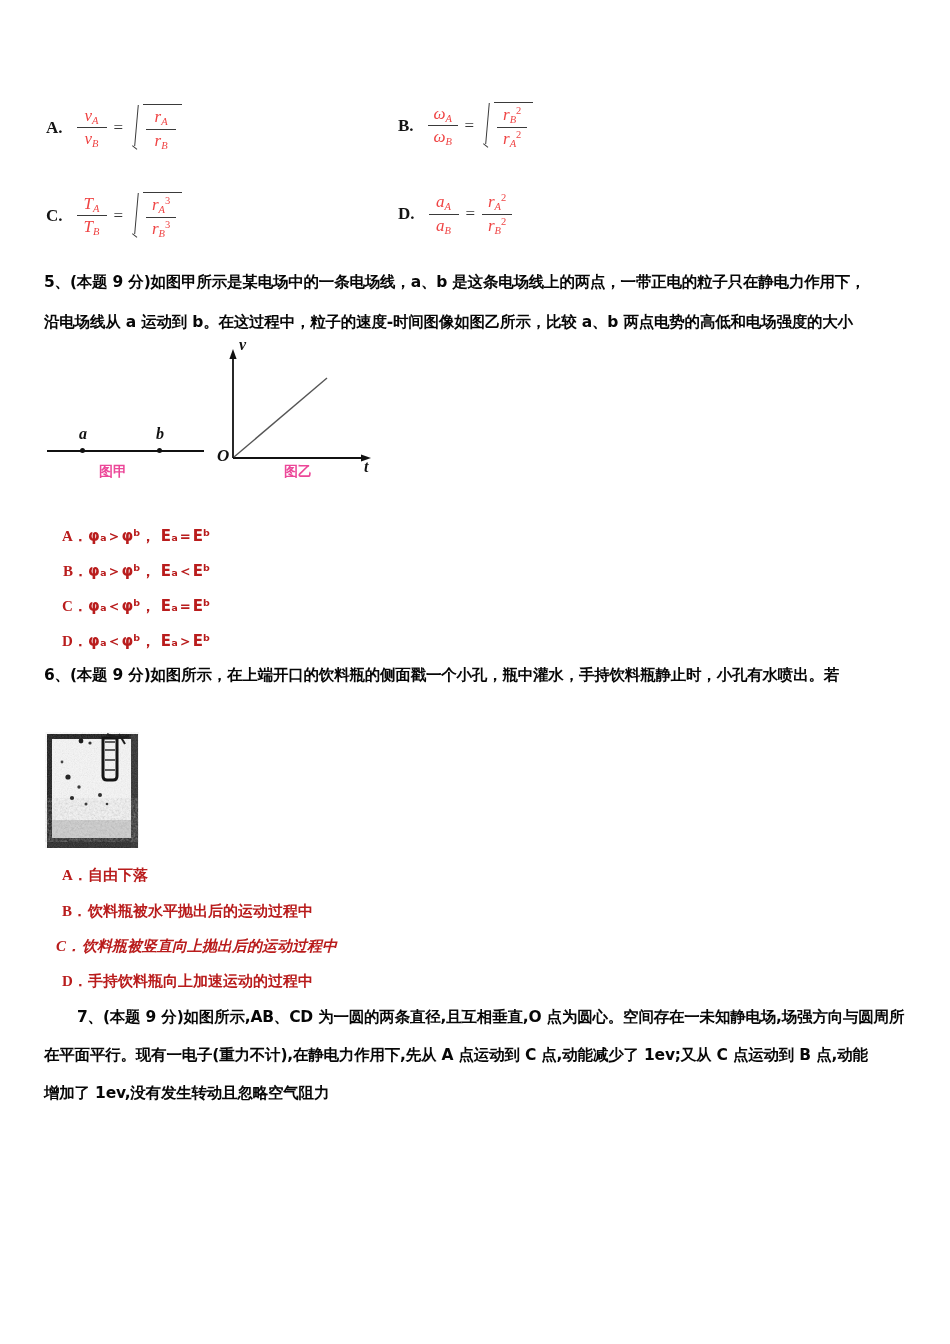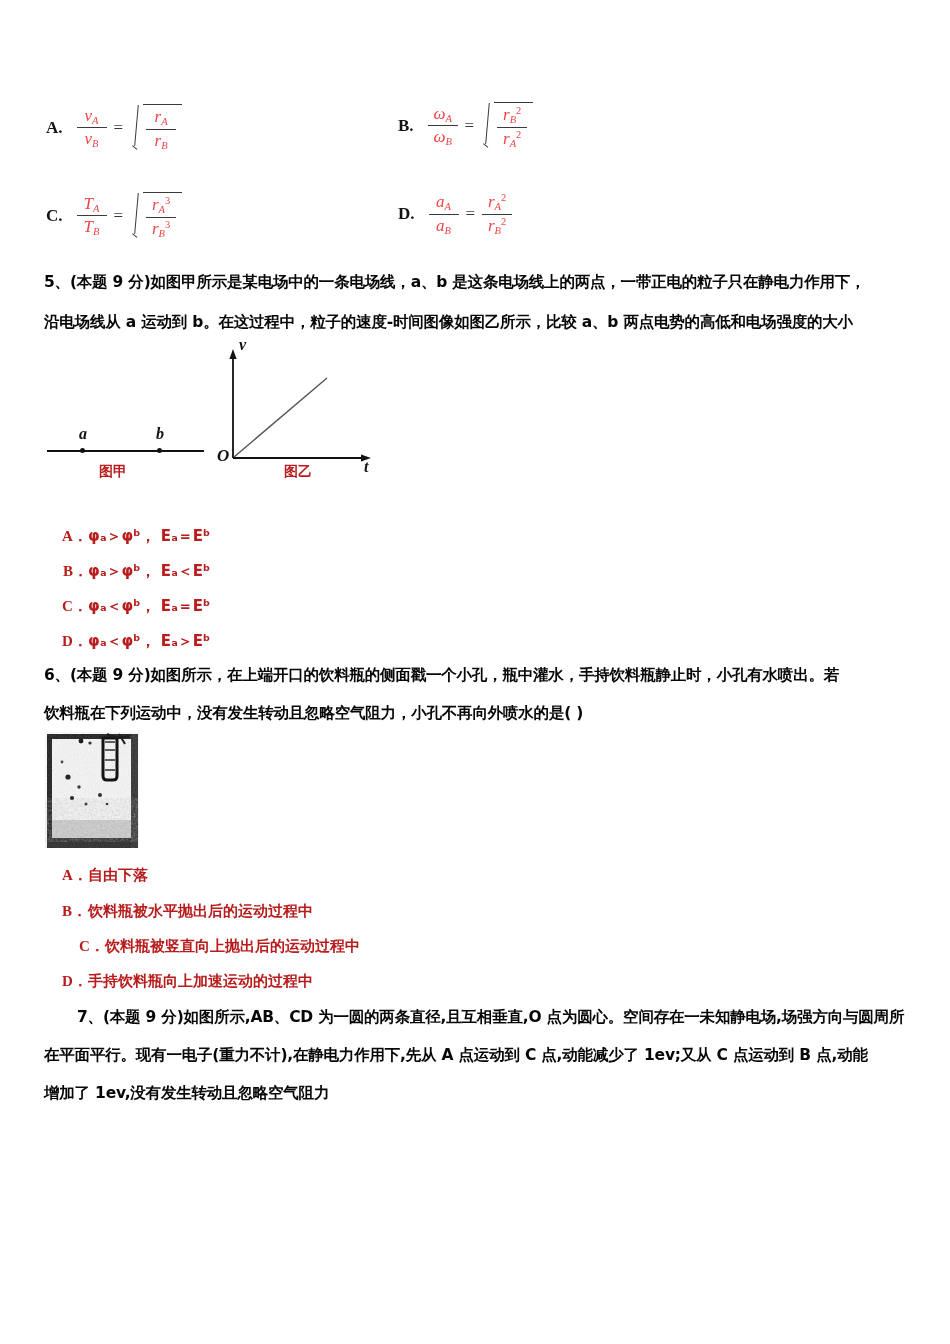--- a/index.html
+++ b/index.html
@@ -142,21 +142,21 @@
     position: absolute;
     width: 5px; height: 5px;
     background: #111;
     border-radius: 50%;
   }
   .fig-label {
     position: absolute;
     font-family: "DejaVu Sans", "Liberation Sans", sans-serif;
     font-size: 14px;
     font-weight: 600;
-    color: #b91c1c;
+    color: #ec4899;
     white-space: nowrap;
   }
   .pt-label {
     position: absolute;
     font-family: "Liberation Serif", serif;
     font-style: italic;
     font-weight: 700;
     font-size: 16px;
     color: #111;
   }
@@ -287,21 +287,20 @@
     <span class="lbl">B．</span><span>φₐ＞φᵇ， Eₐ＜Eᵇ</span>
   </div>
   <div class="opt" style="left:62px; top:597px;">
     <span class="lbl">C．</span><span>φₐ＜φᵇ， Eₐ＝Eᵇ</span>
   </div>
   <div class="opt" style="left:62px; top:632px;">
     <span class="lbl">D．</span><span>φₐ＜φᵇ， Eₐ＞Eᵇ</span>
   </div>
 
   <div class="qtext" style="left:44px; top:665px;">6、(本题 9 分)如图所示，在上端开口的饮料瓶的侧面戳一个小孔，瓶中灌水，手持饮料瓶静止时，小孔有水喷出。若</div>
-  <div class="qtext" style="left:44px; top:703px;">饮料瓶在下列运动中，没有发生转动且忽略空气阻力，小孔不再向外喷水的是(    )</div>
 
   <div class="photo" style="left:45px; top:732px; width:95px; height:118px;">
     <svg width="95" height="118" viewBox="0 0 95 118">
       <defs>
         <filter id="grain">
           <feTurbulence type="fractalNoise" baseFrequency="0.85" numOctaves="3" seed="7" result="n"></feTurbulence>
           <feColorMatrix in="n" type="saturate" values="0"></feColorMatrix>
           <feComponentTransfer>
             <feFuncA type="linear" slope="0.55" intercept="0"></feFuncA>
           </feComponentTransfer>
@@ -345,21 +344,21 @@
       <rect x="7" y="88" width="79" height="18" fill="#555" opacity="0.22"></rect>
     </svg>
   </div>
 
   <div class="opt" style="left:62px; top:866px;">
     <span class="lbl">A．</span><span>自由下落</span>
   </div>
   <div class="opt" style="left:62px; top:902px;">
     <span class="lbl">B．</span><span>饮料瓶被水平抛出后的运动过程中</span>
   </div>
-  <div class="opt" style="left:79px; top:937px;">
+  <div class="opt" style="left:56px; top:937px;font-style:italic;">
     <span class="lbl">C．</span><span>饮料瓶被竖直向上抛出后的运动过程中</span>
   </div>
   <div class="opt" style="left:62px; top:972px;">
     <span class="lbl">D．</span><span>手持饮料瓶向上加速运动的过程中</span>
   </div>
 
   <div class="qtext" style="left:44px; top:1007px;margin-left:33px;">7、(本题 9 分)如图所示,AB、CD 为一圆的两条直径,且互相垂直,O 点为圆心。空间存在一未知静电场,场强方向与圆周所</div>
   <div class="qtext" style="left:44px; top:1045px;">在平面平行。现有一电子(重力不计),在静电力作用下,先从 A 点运动到 C 点,动能减少了 1ev;又从 C 点运动到 B 点,动能</div>
   <div class="qtext" style="left:44px; top:1083px;">增加了 1ev,没有发生转动且忽略空气阻力</div>
 

